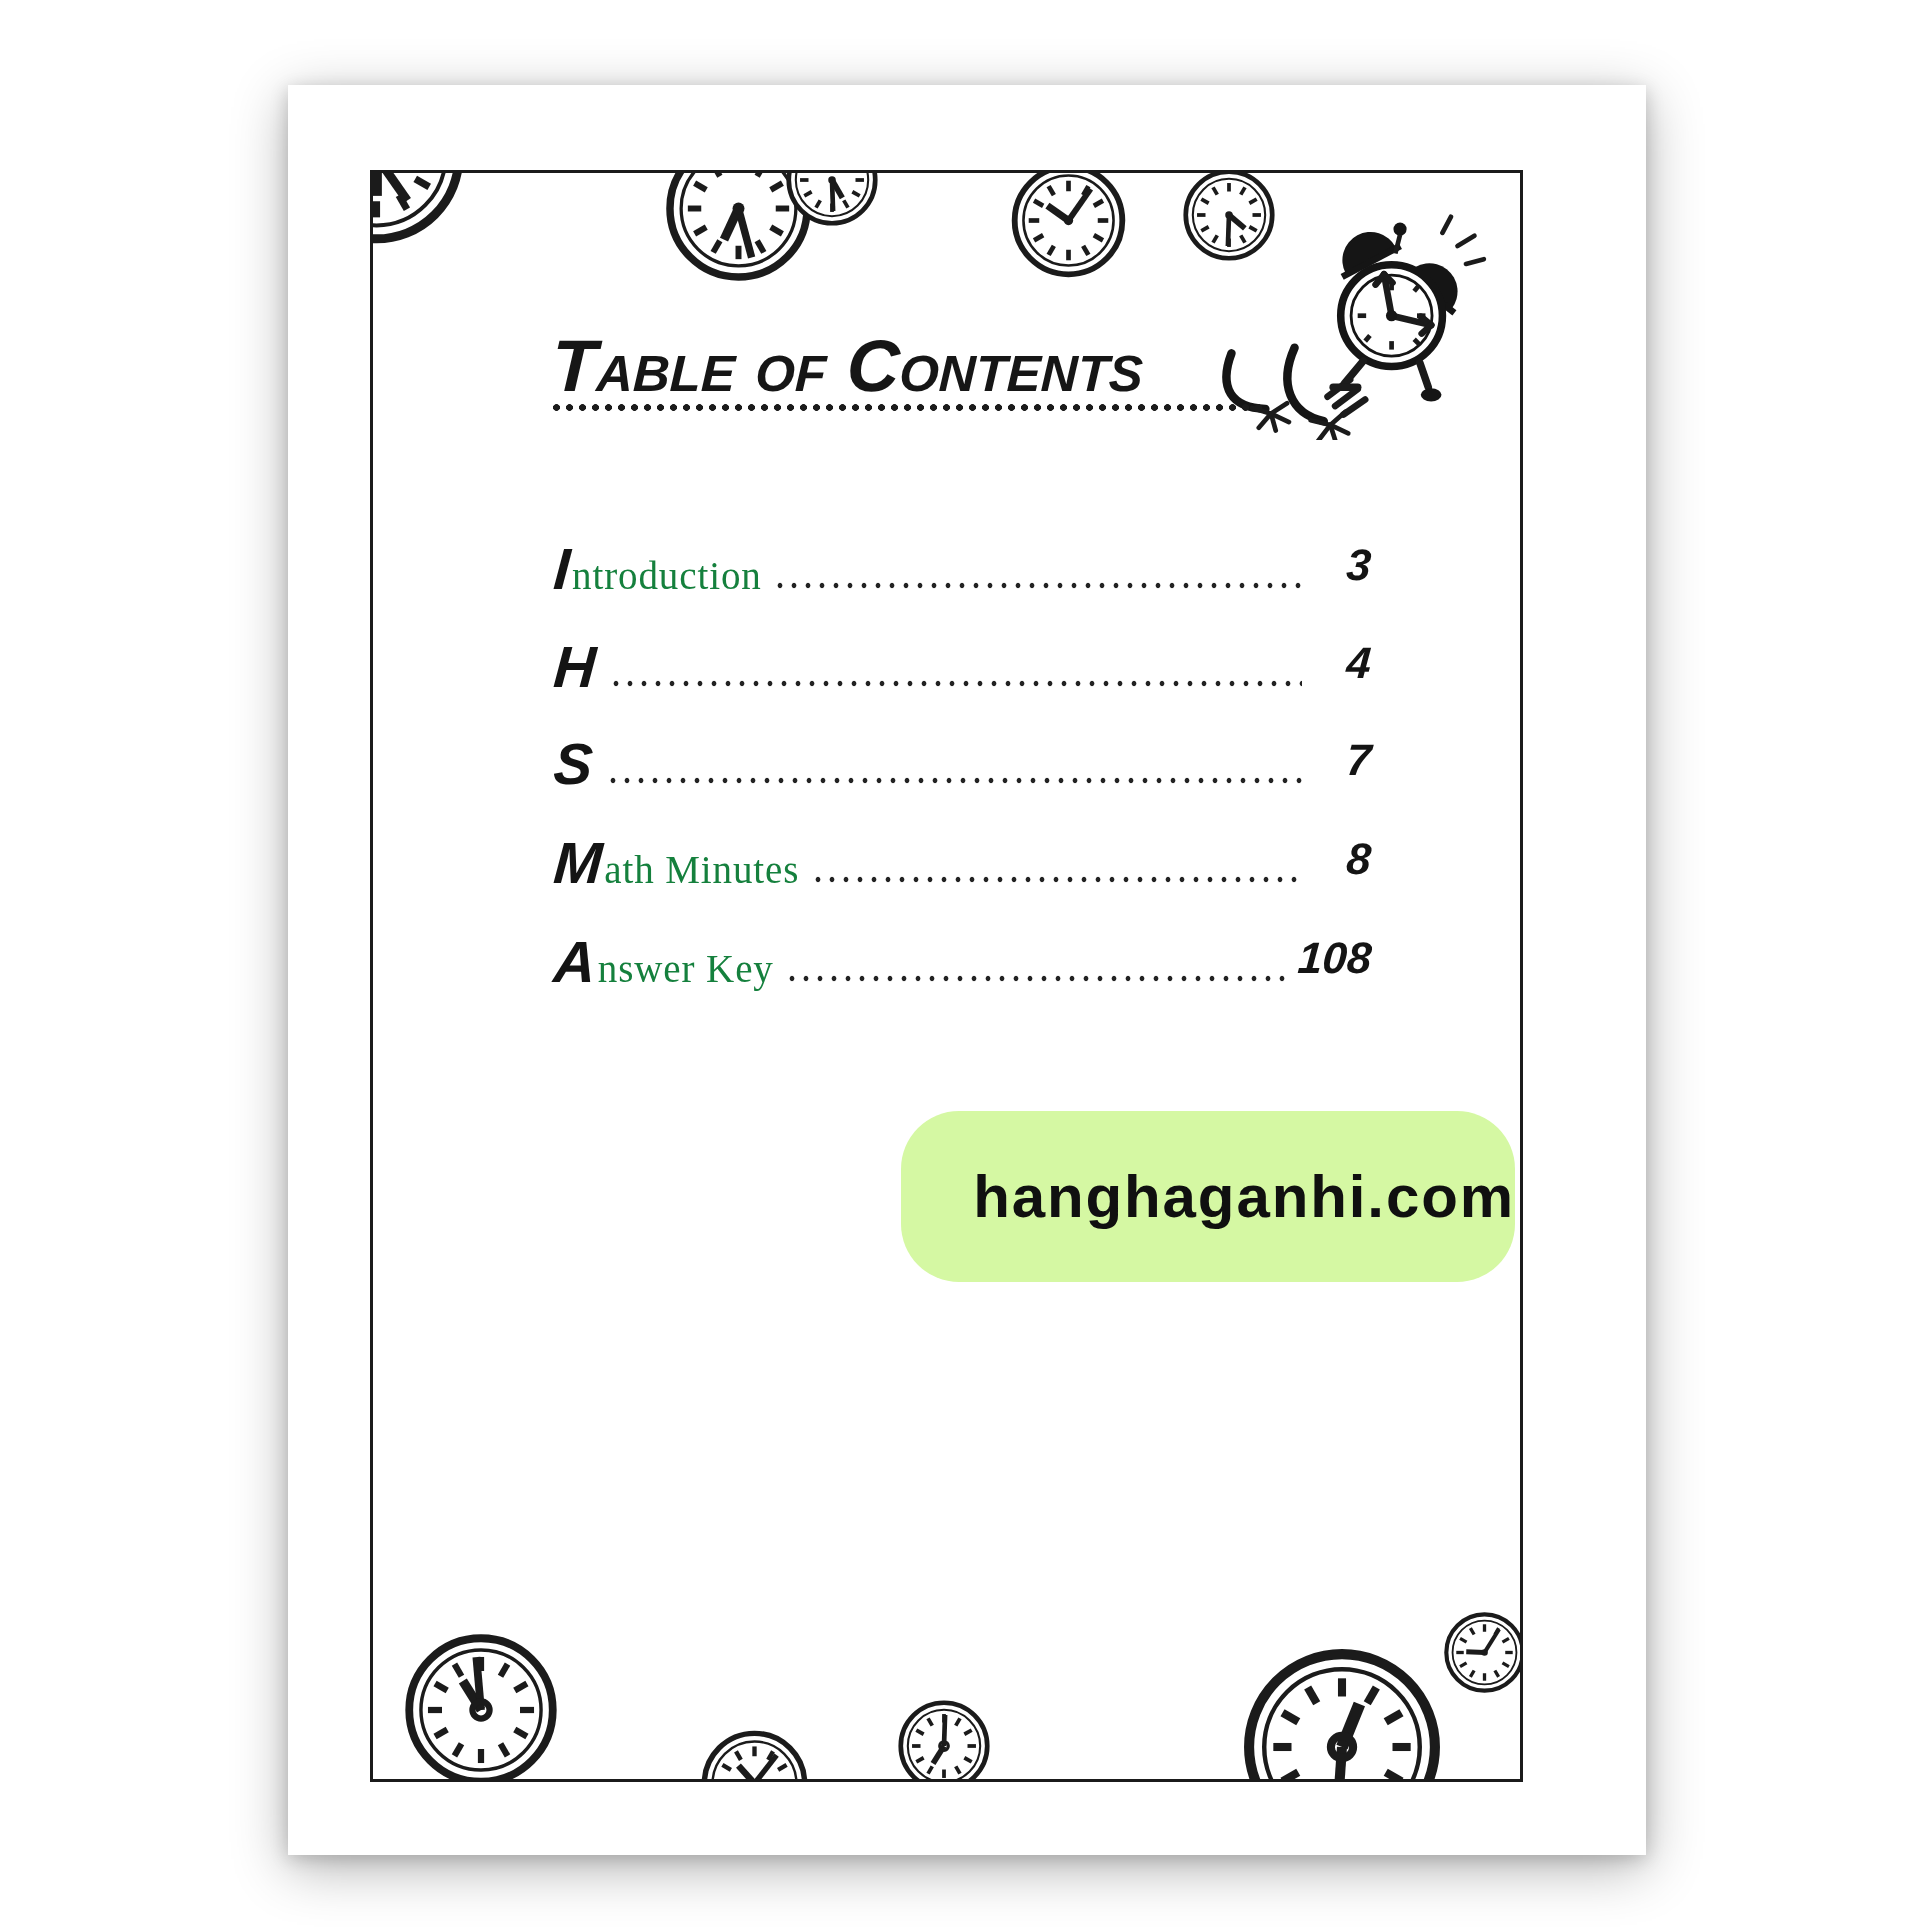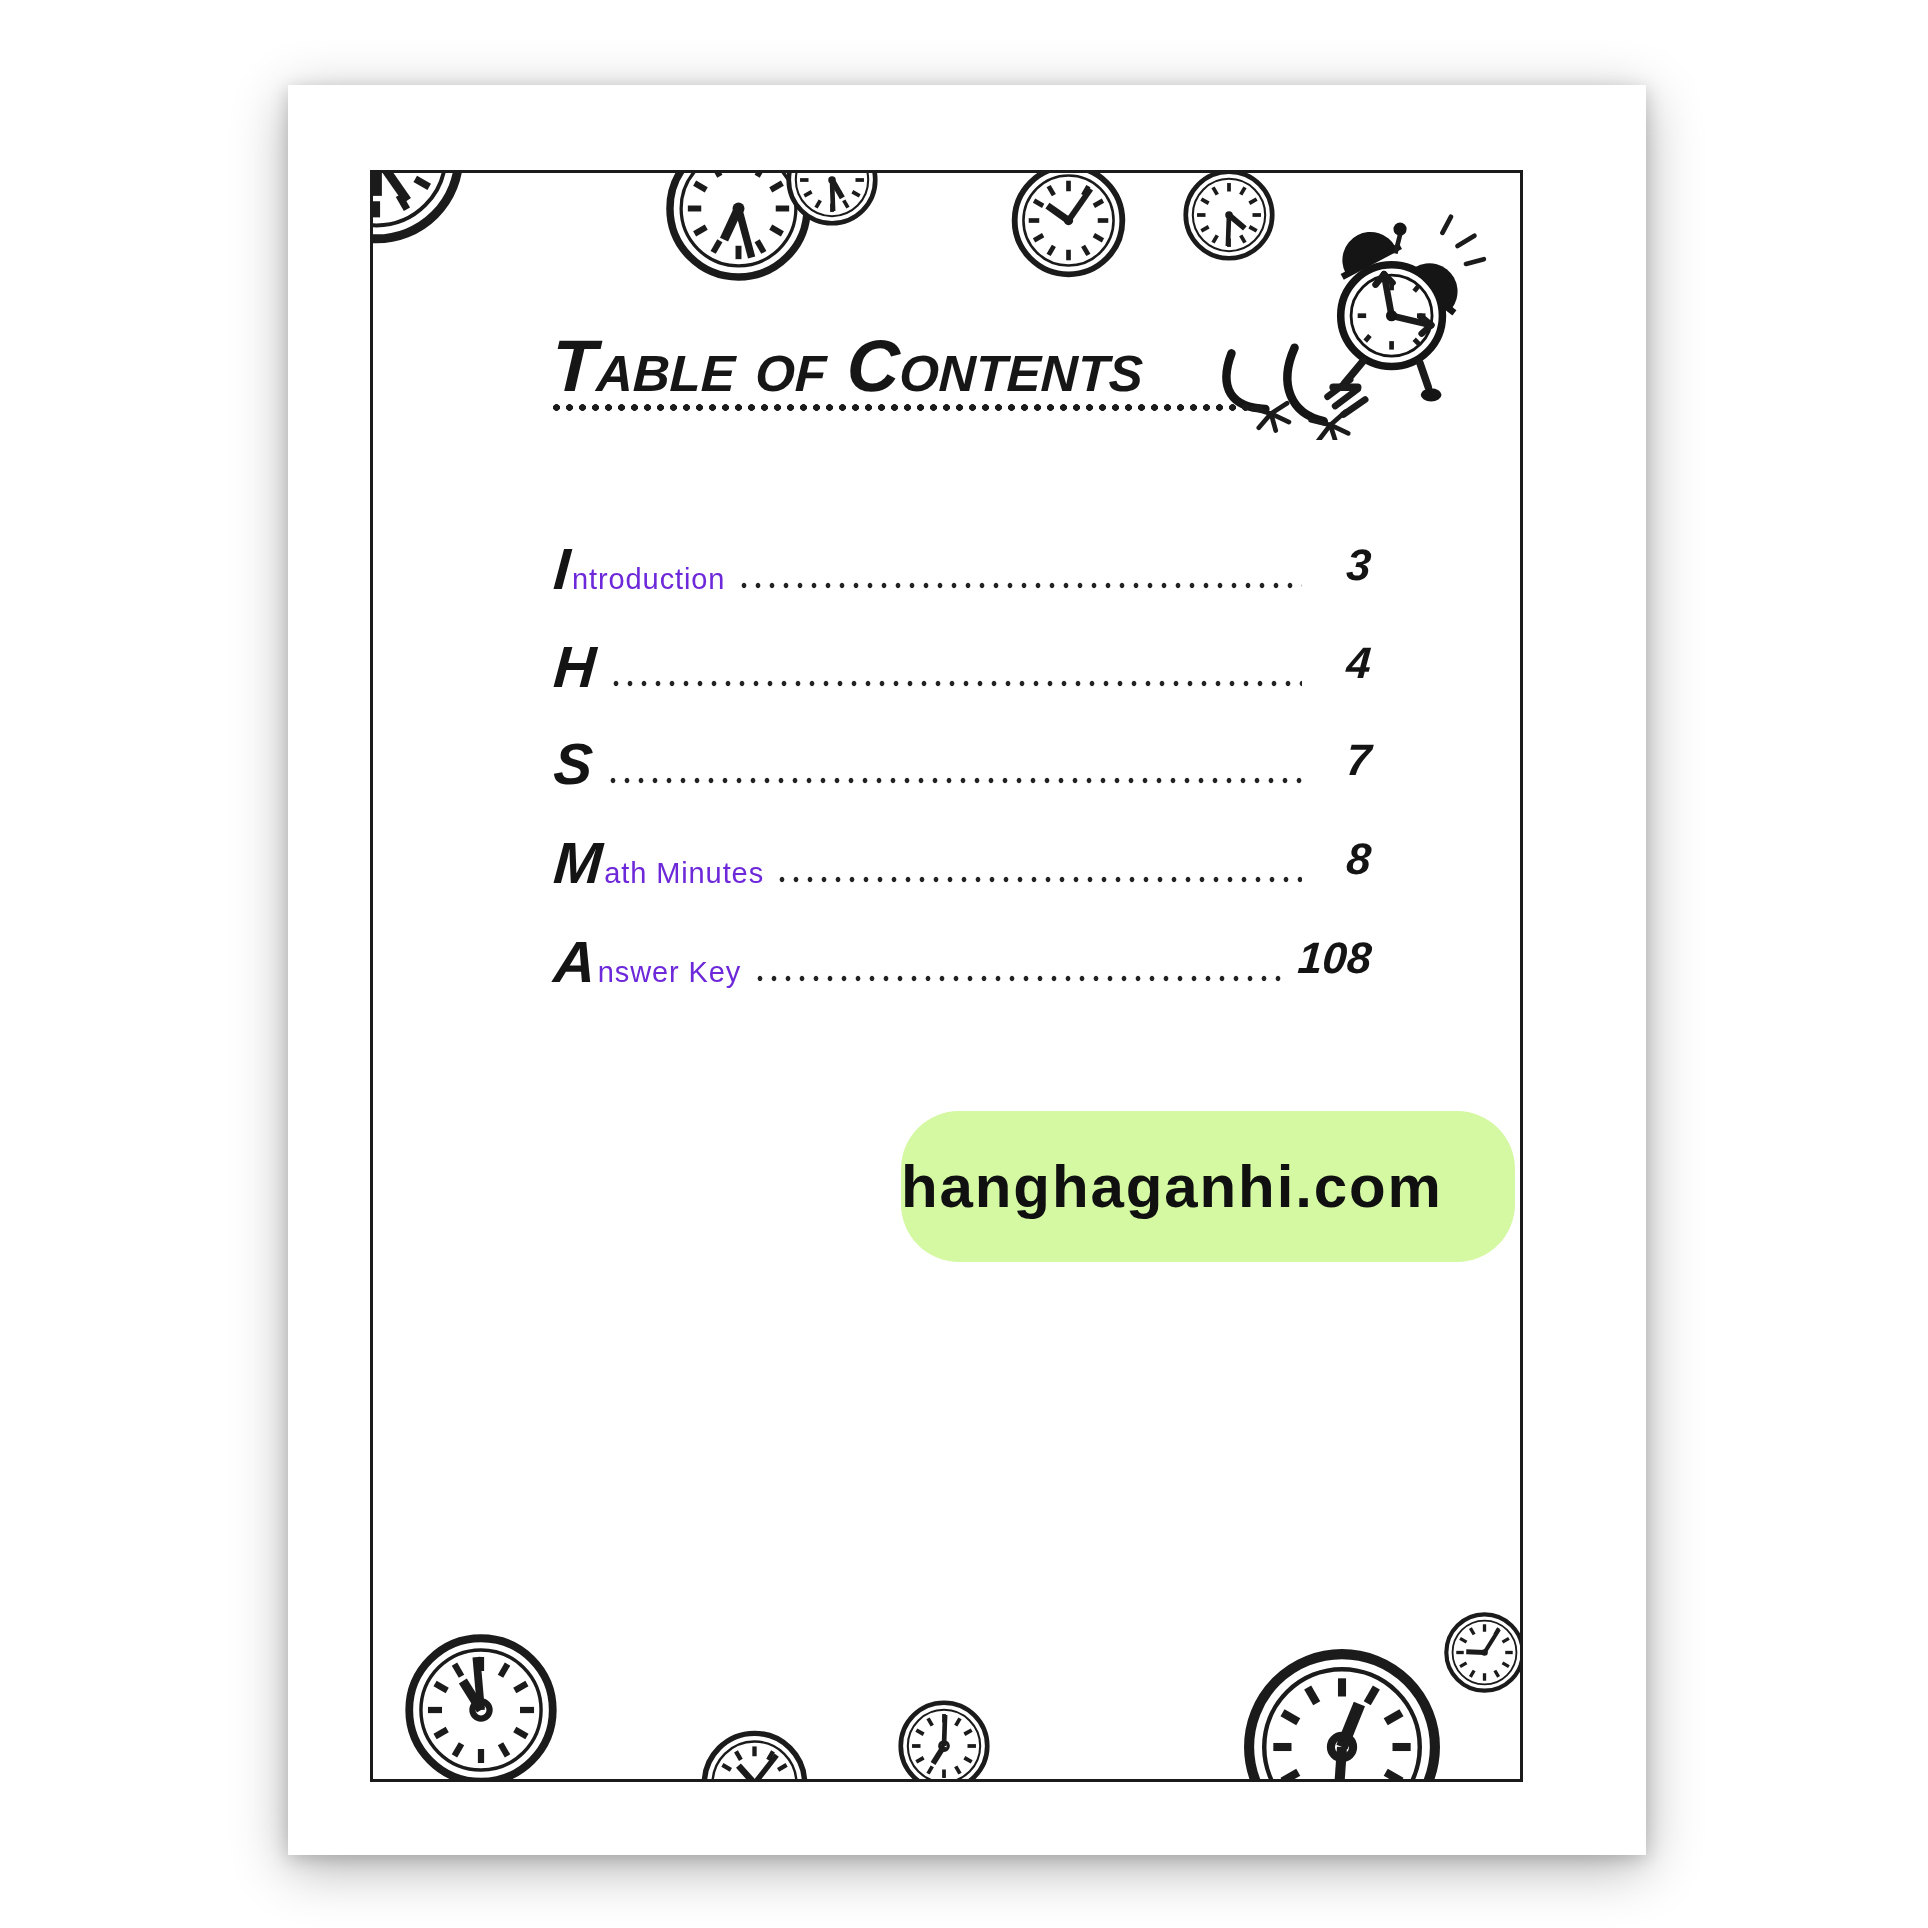--- a/index.html
+++ b/index.html
@@ -16,32 +16,32 @@
          letter-spacing:0px;color:#161616;white-space:nowrap;transform:skewX(-2deg);}
   .title-rule{position:absolute;left:177px;top:230px;width:718px;height:9.4px;
          background-image:radial-gradient(circle,#1b1b1b 3.2px,transparent 3.8px);
          background-size:13px 9.4px;background-repeat:repeat-x;background-position:left center;}
 
   
   .toc{position:absolute;left:181px;top:0;width:817px;}
   .toc-row{position:absolute;left:0;width:100%;display:flex;align-items:baseline;white-space:nowrap;}
   .toc-row .cap{font-family:"Liberation Sans",sans-serif;font-weight:bold;font-style:italic;
                 font-size:58px;color:#141414;margin-right:1.9px;transform:skewX(-4deg);}
-  .toc-row .lbl{font-family:Liberation Sans, sans-serif;font-size:29px;color:#6d28d9;letter-spacing:0.9px;}
+  .toc-row .lbl{font-family:Liberation Serif, serif;font-size:39px;color:#15803d;letter-spacing:0.9px;}
   .toc-row .leader{flex:1 1 auto;height:6.6px;align-self:flex-end;margin:0 9.4px 13px 11.3px;
                 background-image:radial-gradient(circle,#222222 2.2px,transparent 2.7px);
                 background-size:14px 6.6px;background-repeat:repeat-x;background-position:left center;}
   .toc-row .pagenum{font-family:"Liberation Sans",sans-serif;font-weight:bold;font-style:italic;
                 font-size:44px;color:#141414;min-width:60px;text-align:right;
                 transform:translateY(-9.4px) skewX(-4deg);}
   .r1{top:362px;} .r2{top:460px;} .r3{top:557px;} .r4{top:656px;} .r5{top:755px;}
 
   
-  .watermark{position:absolute;left:528px;top:938px;width:614px;height:151px;border-radius:58px;
-         background:#d5f8a3;display:flex;align-items:center;justify-content:flex-start;}
+  .watermark{position:absolute;left:528px;top:938px;width:614px;height:171px;border-radius:58px;
+         background:#d5f8a3;display:flex;align-items:center;justify-content:flex-end;}
   .watermark span{font-family:"Liberation Sans",sans-serif;font-weight:bold;font-size:60px;
          letter-spacing:1.9px;color:#101010;}
 
   
   .clock{position:absolute;}
   .clock line{stroke:#1b1b1b;}
   svg{display:block;}
 </style>
 </head>
 <body>

